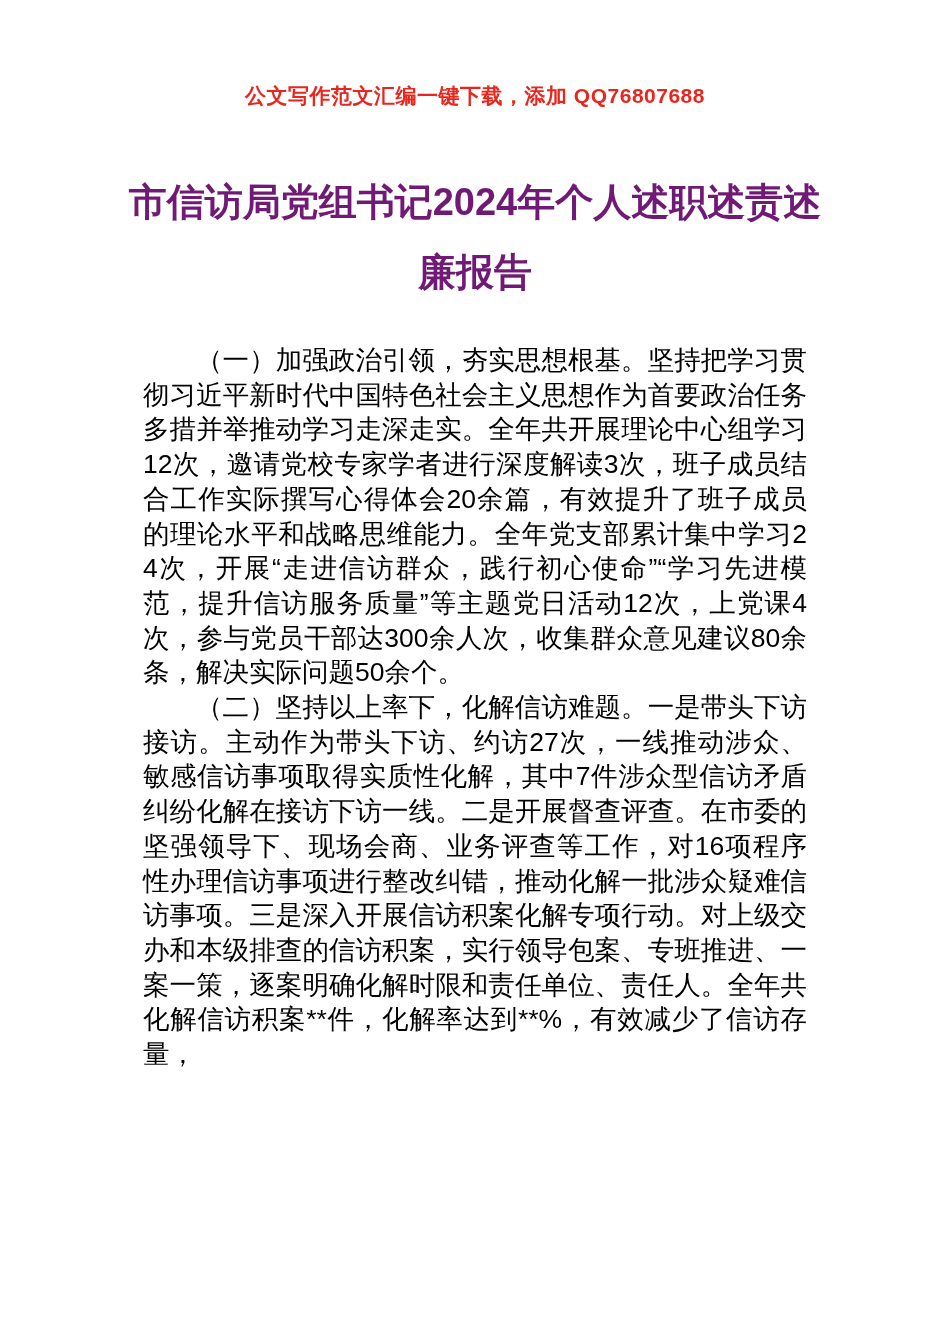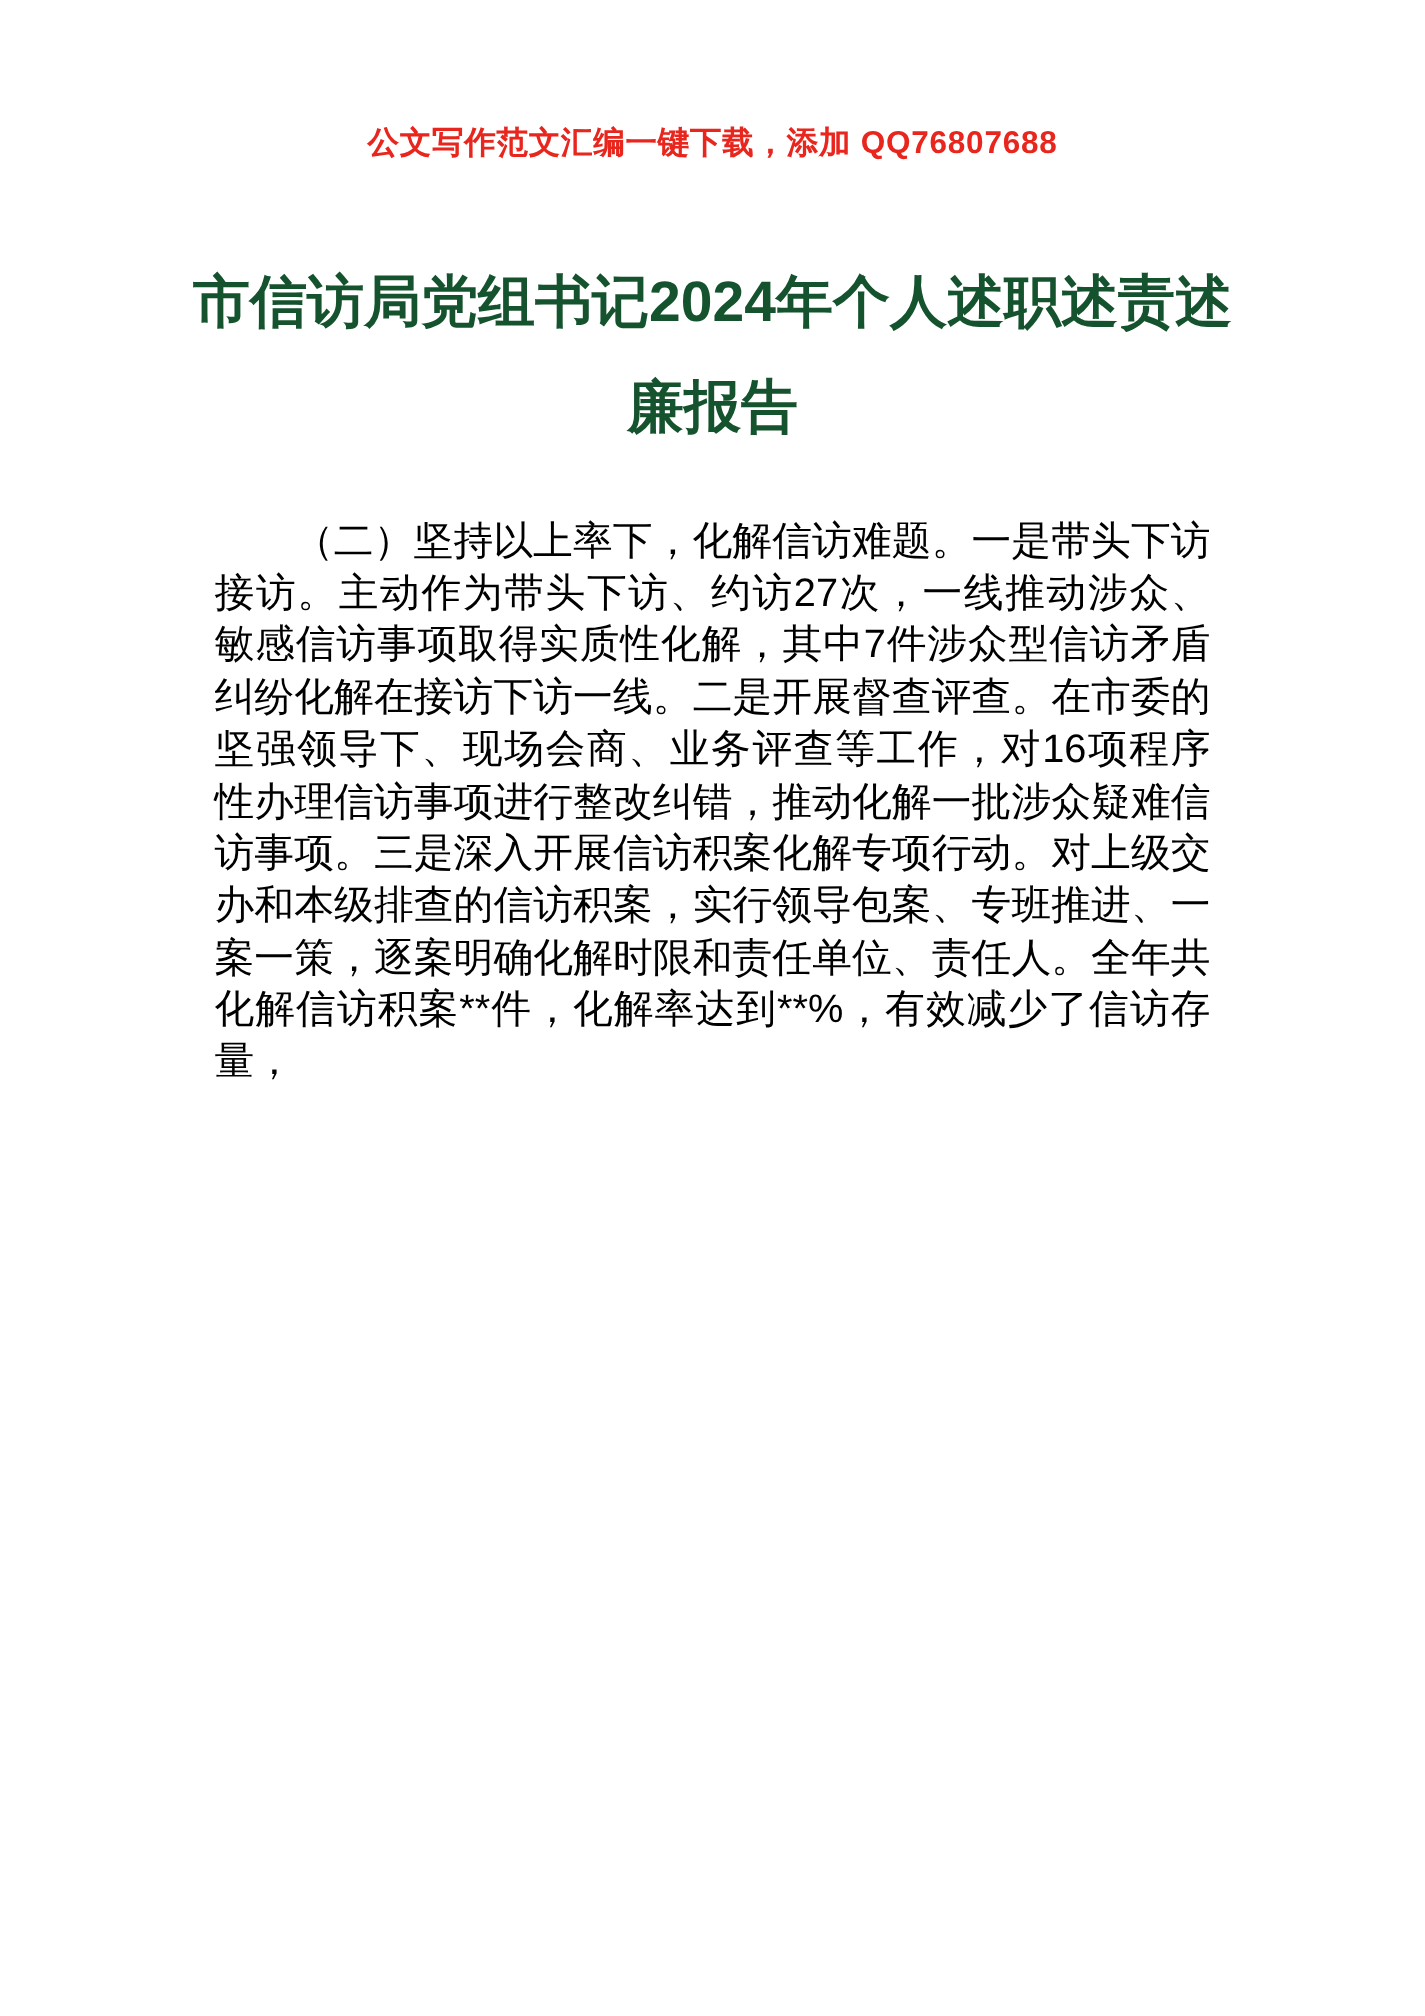--- a/index.html
+++ b/index.html
@@ -29,21 +29,21 @@
   }
   .doc-title {
     position: absolute;
     top: 167px;
     left: 125px;
     width: 700px;
     text-align: center;
     font-size: 38px;
     line-height: 70px;
     font-weight: 700;
-    color: #14532d;
+    color: #701a75;
   }
   .doc-body {
     position: absolute;
     top: 343px;
     left: 143px;
     width: 664px;
     font-size: 26.5px;
     line-height: 34.7px;
     color: #000000;
   }
@@ -61,17 +61,18 @@
 <div class="page">
 
   <div class="header-ad" style="color: rgb(232, 38, 29);">公文写作范文汇编一键下载，添加 QQ76807688</div>
 
   <div class="doc-title">市信访局党组书记2024年个人述职述责述廉报告</div>
 
   <div class="doc-body">
 
 
 
+      <p class="para para-body">（一）加强政治引领，夯实思想根基。坚持把学习贯彻习近平新时代中国特色社会主义思想作为首要政治任务多措并举推动学习走深走实。全年共开展理论中心组学习12次，邀请党校专家学者进行深度解读3次，班子成员结合工作实际撰写心得体会20余篇，有效提升了班子成员的理论水平和战略思维能力。全年党支部累计集中学习24次，开展“走进信访群众，践行初心使命”“学习先进模范，提升信访服务质量”等主题党日活动12次，上党课4次，参与党员干部达300余人次，收集群众意见建议80余条，解决实际问题50余个。</p>
 
       <p class="para para-body">（二）坚持以上率下，化解信访难题。一是带头下访接访。主动作为带头下访、约访27次，一线推动涉众、敏感信访事项取得实质性化解，其中7件涉众型信访矛盾纠纷化解在接访下访一线。二是开展督查评查。在市委的坚强领导下、现场会商、业务评查等工作，对16项程序性办理信访事项进行整改纠错，推动化解一批涉众疑难信访事项。三是深入开展信访积案化解专项行动。对上级交办和本级排查的信访积案，实行领导包案、专班推进、一案一策，逐案明确化解时限和责任单位、责任人。全年共化解信访积案**件，化解率达到**%，有效减少了信访存量，</p>
     </div>
 
 </div>
 
 </body></html>

